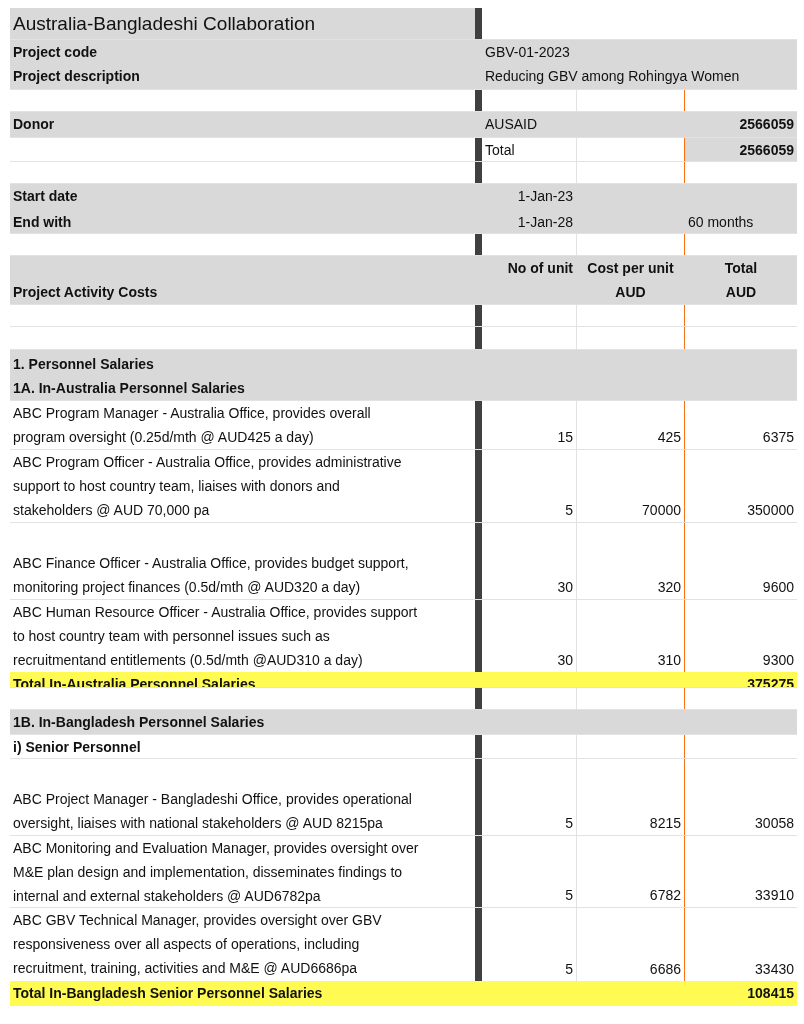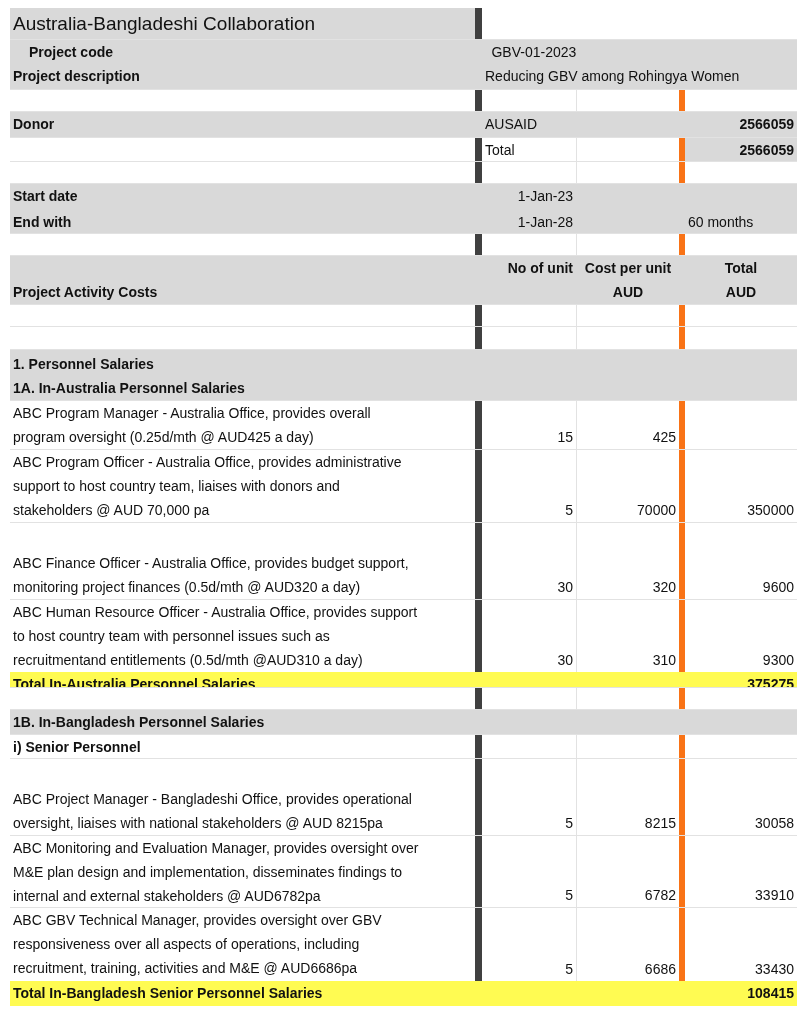--- a/index.html
+++ b/index.html
@@ -4,21 +4,21 @@
 <style>
   html, body { margin: 0; padding: 0; background: #ffffff; }
   body { width: 804px; height: 1024px; position: relative; overflow: hidden;
          font-family: "Liberation Sans", sans-serif; color: #111; }
   .sheet { position: absolute; left: 10px; top: 8px; width: 787px; }
   .row { display: flex; width: 787px; box-sizing: border-box; border-bottom: 1px solid #e2e2e2; }
   .cell { box-sizing: border-box; font-size: 14px; line-height: 24px; padding: 0 3px;
           display: flex; overflow: hidden; white-space: nowrap; }
   .c1 { width: 472px; border-right: 7px solid #404040; }
   .c2 { width: 95px; border-right: 1px solid #e2e2e2; justify-content: flex-end; }
-  .c3 { width: 108px; border-right: 6px solid #f97316; justify-content: flex-end; }
+  .c3 { width: 108px; border-right: 1px solid #f97316; justify-content: flex-end; }
   .c4 { width: 112px; justify-content: flex-end; }
   .span3 { width: 315px; justify-content: flex-start; }
   .gray { background: #d9d9d9; }
   .gray .cell { border-right-color: #d9d9d9; }
   .yellow { background: #fffb52; }
   .yellow .cell { border-right-color: #fffb52; }
   .bold { font-weight: bold; }
   .bottom { align-items: flex-end; }
   .desc { white-space: normal; line-height: 24px; }
   .title-cell { font-size: 19px; line-height: 32px; }
@@ -29,21 +29,21 @@
 <body>
 
 <div class="sheet">
 
   <div class="row" style="height:32px;">
     <div class="cell c1 gray title-cell">Australia-Bangladeshi Collaboration</div>
     <div class="cell span3" style="background:#fff;"></div>
   </div>
 
   <div class="gray">
-    <div class="row" style="height:24px;border-bottom:none;padding-left:16px;">
+    <div class="row" style="height:24px;border-bottom:none;">
       <div class="cell c1 bold">Project code</div>
       <div class="cell span3">GBV-01-2023</div>
     </div>
     <div class="row" style="height:26px;">
       <div class="cell c1 bold">Project description</div>
       <div class="cell span3">Reducing GBV among Rohingya Women</div>
     </div>
   </div>
 
   <div class="row" style="height:22px;">
@@ -129,20 +129,21 @@
     </div>
   </div>
 
   <div class="row" style="height:49px;">
     <div class="cell c1 desc bottom" style="display:block;">
       <div>ABC Program Manager - Australia Office, provides overall</div>
       <div>program oversight (0.25d/mth @ AUD425 a day)</div>
     </div>
     <div class="cell c2 bottom">15</div>
     <div class="cell c3 bottom">425</div>
+    <div class="cell c4 bottom">6375</div>
   </div>
 
   <div class="row" style="height:73px;">
     <div class="cell c1 desc" style="display:block;">
       <div>ABC Program Officer - Australia Office, provides administrative</div>
       <div>support to host country team, liaises with donors and</div>
       <div>stakeholders @ AUD 70,000 pa</div>
     </div>
     <div class="cell c2 bottom">5</div>
     <div class="cell c3 bottom">70000</div>

